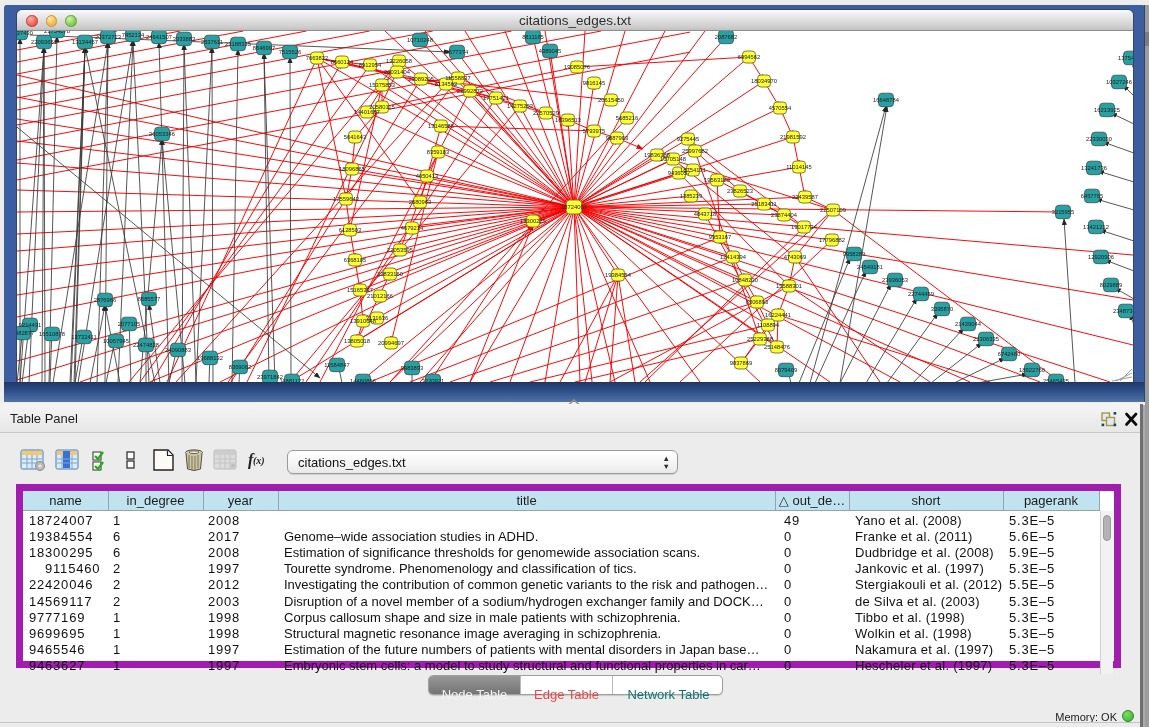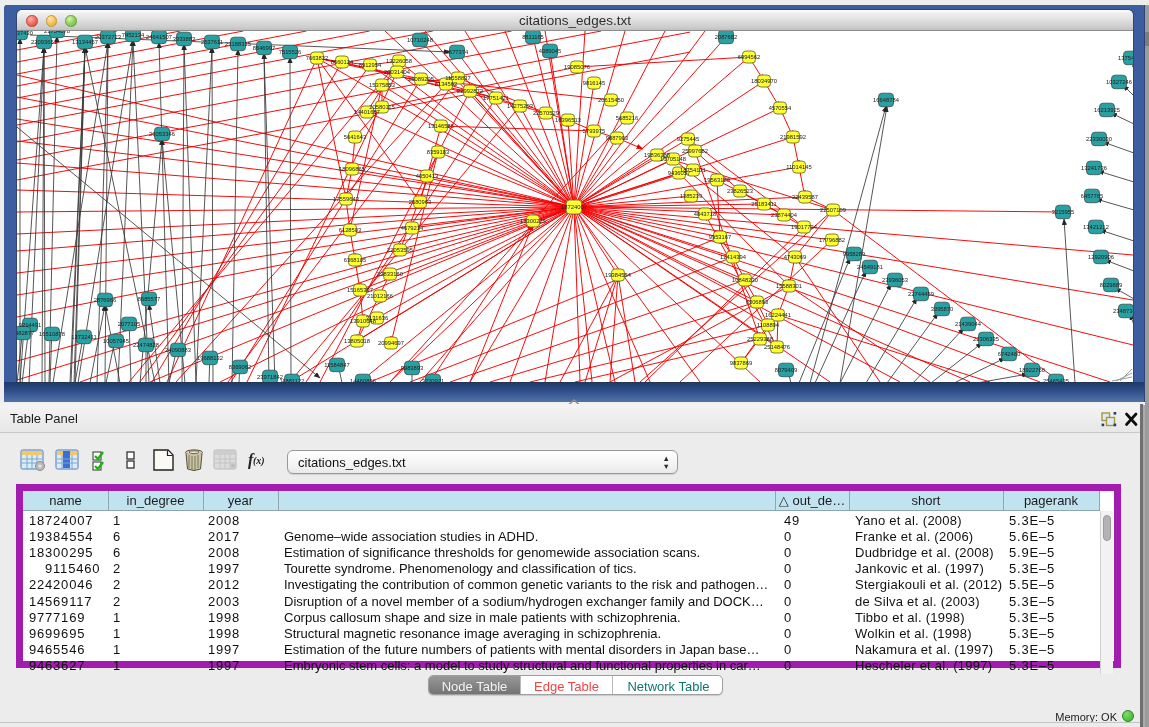--- a/index.html
+++ b/index.html
@@ -34,21 +34,21 @@
 #thead span{position:absolute;top:2px;font-size:13px;color:#1c1c1c;text-align:center}
 #thead i{position:absolute;top:0;width:1px;height:20px;background:#8fa6b0}
 .row{position:absolute;left:0;width:1100px;height:16px}
 .row span{position:absolute;top:0;font-size:13px;color:#101010;white-space:nowrap;overflow:hidden}
 .row span.n{letter-spacing:0.8px}
 .row span.s{letter-spacing:0.25px}
 #sbar{position:absolute;right:1px;top:20px;width:13px;height:163px;background:#f2f2f2;border-left:1px solid #d0d0d0}
 #sthumb{position:absolute;left:2px;top:4px;width:8px;height:26px;background:#b3b3b3;border-radius:4px;border:1px solid #9b9b9b}
 #tabs{position:absolute;left:428px;top:271px;width:295px;height:20px;background:#fff;
  border:1px solid #a0a0a0;border-radius:5px;box-shadow:0 1px 1px rgba(0,0,0,.15)}
-#tabs .seg{position:absolute;top:0;height:18px;font-size:13px;text-align:center;padding-top:3px}
+#tabs .seg{position:absolute;top:0;height:18px;font-size:13px;text-align:center;padding-top:11px}
 #memory{position:absolute;right:24px;top:307px;font-size:11px;color:#1c1c1c}
 #memdot{position:absolute;right:7px;top:306px;width:12px;height:12px;border-radius:50%;
  background:radial-gradient(circle at 35% 30%,#7ae05a,#2eb52e);border:1px solid #3a7a33}
 #rightstrip{position:absolute;left:1145px;top:5px;width:4px;height:722px;background:#9c9c9c}
 #rightnotch{position:absolute;left:1144px;top:32px;width:5px;height:14px;background:#7d7d7d}
 #rightedgeblue{position:absolute;left:1143.5px;top:5px;width:1.5px;height:397px;background:#2c4472}
 #rightline{position:absolute;left:1140px;top:404px;width:3px;height:323px;background:#6e7072}
 #botline{position:absolute;left:0;top:722px;width:1143px;height:1px;background:#c4c4c4}
 </style></head><body>
 <div id="topstrip"></div>
@@ -689,20 +689,21 @@
     </div>
  <div id="combo">
       <div class="t">citations_edges.txt</div>
       <div class="arr">▲<br>▼</div>
     </div>
  <div id="table">
   <div id="thead">
    <span style="left:0;width:85px">name</span>
    <span style="left:85px;width:95px">in_degree</span>
    <span style="left:180px;width:75px">year</span>
+   <span style="left:255px;width:497px">title</span>
    <span style="left:752px;width:74px">△ out_de…</span>
    <span style="left:826px;width:154px">short</span>
    <span style="left:980px;width:96px">pagerank</span>
    <i style="left:85px"></i>
         <i style="left:180px"></i>
         <i style="left:255px"></i>
    <i style="left:752px"></i>
         <i style="left:826px"></i>
         <i style="left:980px"></i>
         <i style="left:1076px"></i>
@@ -714,21 +715,21 @@
         <span class="n" style="left:761px">49</span>
         <span class="s" style="left:832px">Yano et al. (2008)</span>
         <span class="n" style="left:986px">5.3E–5</span>
       </div>
 <div class="row" style="top:38.1px">
         <span class="n" style="left:6px">19384554</span>
         <span class="n" style="left:90px">6</span>
         <span class="n" style="left:185px">2017</span>
         <span style="left:261px;width:489px">Genome–wide association studies in ADHD.</span>
         <span class="n" style="left:761px">0</span>
-        <span class="s" style="left:832px">Franke et al. (2006)</span>
+        <span class="s" style="left:832px">Franke et al. (2011)</span>
         <span class="n" style="left:986px">5.6E–5</span>
       </div>
 <div class="row" style="top:54.2px">
         <span class="n" style="left:6px">18300295</span>
         <span class="n" style="left:90px">6</span>
         <span class="n" style="left:185px">2008</span>
         <span style="left:261px;width:489px">Estimation of significance thresholds for genomewide association scans.</span>
         <span class="n" style="left:761px">0</span>
         <span class="s" style="left:832px">Dudbridge et al. (2008)</span>
         <span class="n" style="left:986px">5.9E–5</span>

